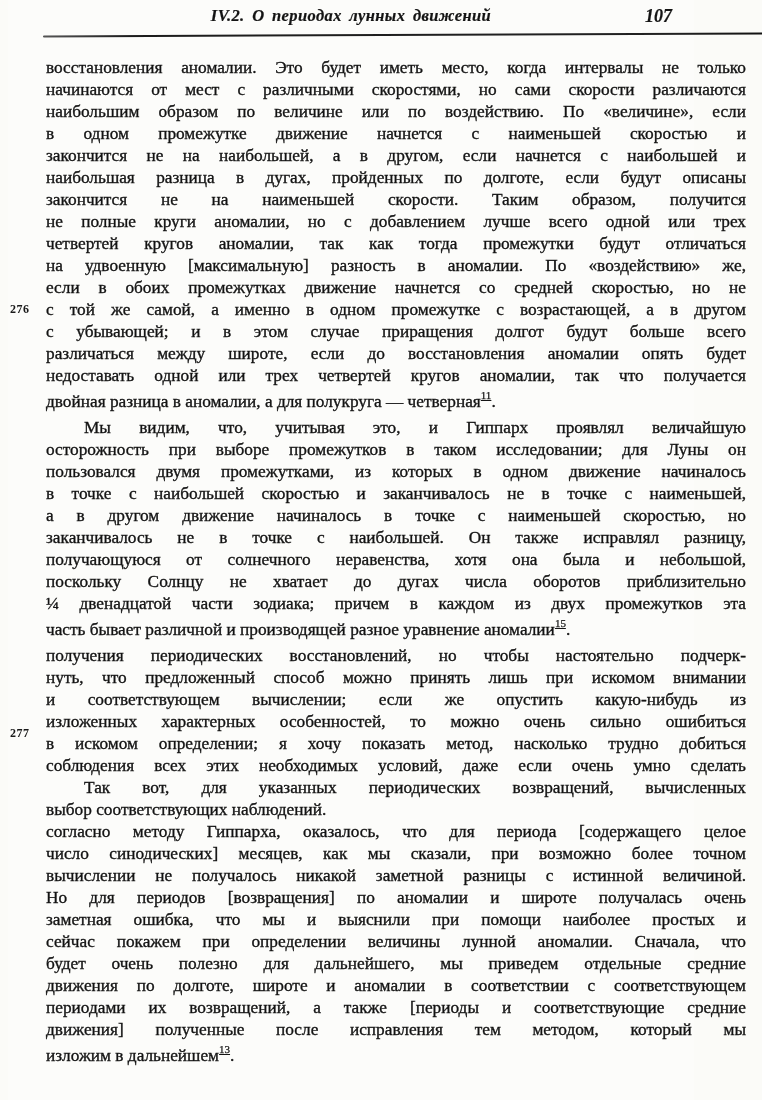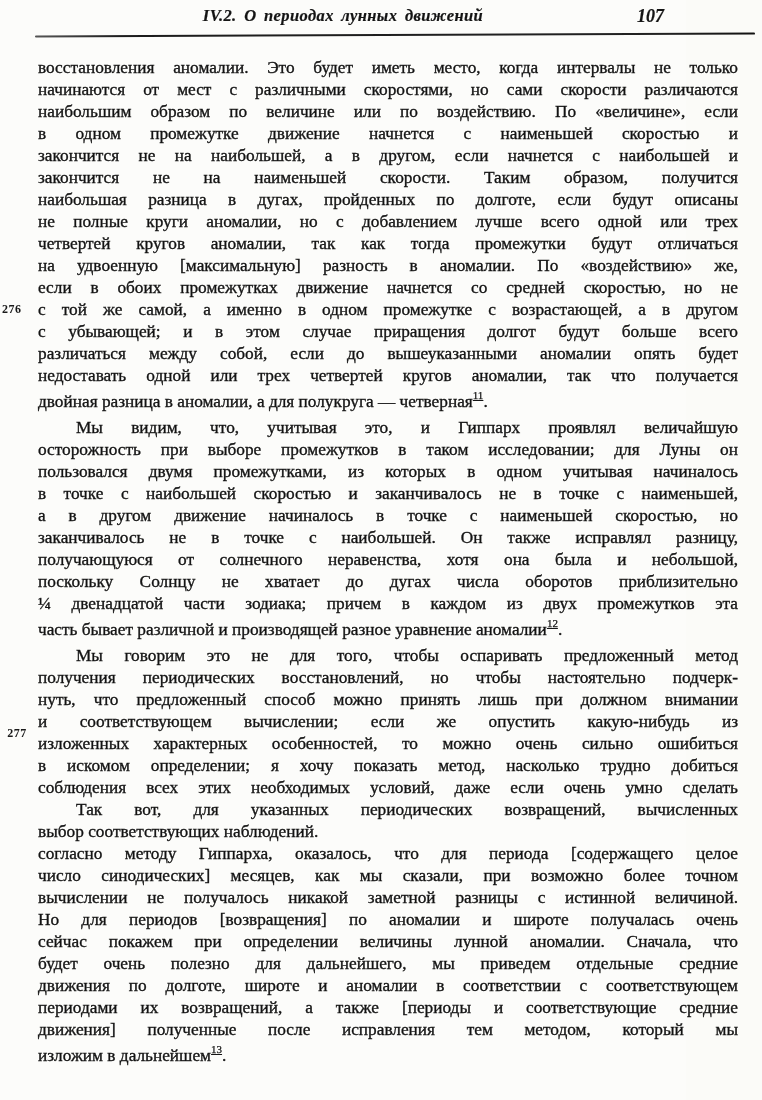--- a/index.html
+++ b/index.html
@@ -7,20 +7,21 @@
     width: 762px; height: 1100px;
     background: #fbfbf8;
     font-family: "Liberation Serif", "DejaVu Serif", serif;
     color: #141414;
     overflow: hidden;
   }
   .page {
     position: relative;
     width: 686px; height: 1100px;
     background: #fcfcfa;
+    margin-left: 8px;
   }
   
   .running-head {
     position: absolute;
     top: 6px; left: 0; right: 0;
     height: 24px;
     text-align: center;
   }
   .running-head .section-title {
     font-style: italic;
@@ -76,21 +77,21 @@
   
   .margin-number {
     position: absolute;
     left: 2px; width: 30px;
     font-size: 12px;
     font-weight: 700;
     letter-spacing: 0.5px;
     color: #1a1a1a;
   }
   .margin-number.m276 { top: 302px; }
-  .margin-number.m277 { top: 726px; text-align: center; }
+  .margin-number.m277 { top: 726px; }
 </style>
 </head>
 <body>
 
 <div class="page">
 
   <div class="running-head">
     <span class="section-title">IV.2.  О  периодах  лунных  движений</span>
     <span class="page-number">107</span>
   </div>
@@ -100,54 +101,54 @@
   <div class="margin-number m276">276</div>
 
   <div class="margin-number m277">277</div>
 
   <div class="body-text">
       <div class="line">восстановления аномалии. Это будет иметь место, когда интервалы не только</div>
       <div class="line">начинаются от мест с различными скоростями, но сами скорости различаются</div>
       <div class="line">наибольшим образом по величине или по воздействию. По «величине», если</div>
       <div class="line">в одном промежутке движение начнется с наименьшей скоростью и</div>
       <div class="line">закончится не на наибольшей, а в другом, если начнется с наибольшей и</div>
+      <div class="line">наибольшая разница в дугах, пройденных по долготе, если будут описаны</div>
       <div class="line">закончится не на наименьшей скорости. Таким образом, получится</div>
-      <div class="line">наибольшая разница в дугах, пройденных по долготе, если будут описаны</div>
       <div class="line">не полные круги аномалии, но с добавлением лучше всего одной или трех</div>
       <div class="line">четвертей кругов аномалии, так как тогда промежутки будут отличаться</div>
       <div class="line">на удвоенную [максимальную] разность в аномалии. По «воздействию» же,</div>
       <div class="line">если в обоих промежутках движение начнется со средней скоростью, но не</div>
       <div class="line">с той же самой, а именно в одном промежутке с возрастающей, а в другом</div>
       <div class="line">с убывающей; и в этом случае приращения долгот будут больше всего</div>
-      <div class="line">различаться между собой, если до вышеуказанными аномалии опять будет</div>
+      <div class="line">различаться между широте, если до восстановления аномалии опять будет</div>
       <div class="line">недоставать одной или трех четвертей кругов аномалии, так что получается</div>
       <div class="line last has-sup">двойная разница в аномалии, а для полукруга — четверная<sup>11</sup>.</div>
       <div class="line indent">Мы видим, что, учитывая это, и Гиппарх проявлял величайшую</div>
       <div class="line">осторожность при выборе промежутков в таком исследовании; для Луны он</div>
-      <div class="line">пользовался двумя промежутками, из которых в одном учитывая начиналось</div>
+      <div class="line">пользовался двумя промежутками, из которых в одном движение начиналось</div>
       <div class="line">в точке с наибольшей скоростью и заканчивалось не в точке с наименьшей,</div>
       <div class="line">а в другом движение начиналось в точке с наименьшей скоростью, но</div>
       <div class="line">заканчивалось не в точке с наибольшей. Он также исправлял разницу,</div>
       <div class="line">получающуюся от солнечного неравенства, хотя она была и небольшой,</div>
       <div class="line">поскольку Солнцу не хватает до дугах числа оборотов приблизительно</div>
       <div class="line">¼ двенадцатой части зодиака; причем в каждом из двух промежутков эта</div>
-      <div class="line last has-sup">часть бывает различной и производящей разное уравнение аномалии<sup>12</sup>.</div>
-      <div class="line indent">Мы говорим это не для того, чтобы оспаривать предложенный метод</div>
+      <div class="line last has-sup">часть бывает различной и производящей разное уравнение аномалии<sup>15</sup>.</div>
       <div class="line">получения периодических восстановлений, но чтобы настоятельно подчерк-</div>
-      <div class="line">нуть, что предложенный способ можно принять лишь при должном внимании</div>
+      <div class="line">нуть, что предложенный способ можно принять лишь при искомом внимании</div>
       <div class="line">и соответствующем вычислении; если же опустить какую-нибудь из</div>
       <div class="line">изложенных характерных особенностей, то можно очень сильно ошибиться</div>
       <div class="line">в искомом определении; я хочу показать метод, насколько трудно добиться</div>
       <div class="line">соблюдения всех этих необходимых условий, даже если очень умно сделать</div>
       <div class="line indent">Так вот, для указанных периодических возвращений, вычисленных</div>
       <div class="line last">выбор соответствующих наблюдений.</div>
       <div class="line">согласно методу Гиппарха, оказалось, что для периода [содержащего целое</div>
       <div class="line">число синодических] месяцев, как мы сказали, при возможно более точном</div>
       <div class="line">вычислении не получалось никакой заметной разницы с истинной величиной.</div>
       <div class="line">Но для периодов [возвращения] по аномалии и широте получалась очень</div>
+      <div class="line">заметная ошибка, что мы и выяснили при помощи наиболее простых и</div>
       <div class="line">сейчас покажем при определении величины лунной аномалии. Сначала, что</div>
       <div class="line">будет очень полезно для дальнейшего, мы приведем отдельные средние</div>
       <div class="line">движения по долготе, широте и аномалии в соответствии с соответствующем</div>
       <div class="line">периодами их возвращений, а также [периоды и соответствующие средние</div>
       <div class="line">движения] полученные после исправления тем методом, который мы</div>
       <div class="line last has-sup">изложим в дальнейшем<sup>13</sup>.</div>
     </div>
 
 </div>
 

